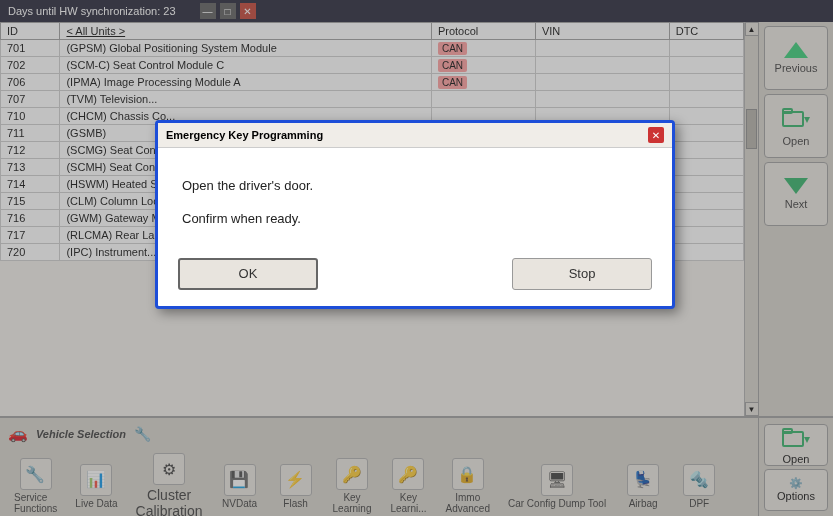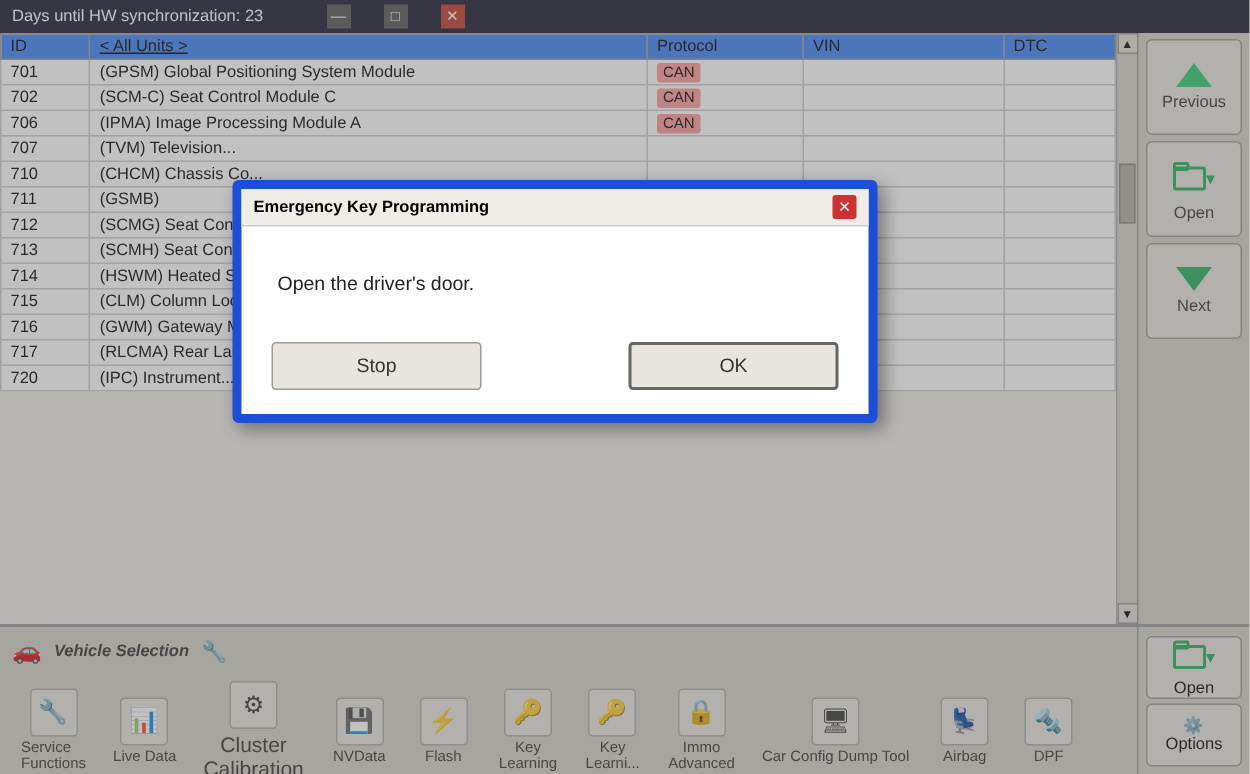--- a/index.html
+++ b/index.html
@@ -37,21 +37,21 @@
       display: flex;
       align-items: center;
       justify-content: center;
       font-size: 9px;
       font-weight: bold;
       color: white;
     }
     .title-bar-right {
       display: flex;
       align-items: center;
-      gap: 22px;
+      gap: 4px;
     }
     .title-btn {
       width: 16px;
       height: 16px;
       background: #555;
       border: none;
       color: white;
       font-size: 10px;
       cursor: pointer;
       display: flex;
@@ -82,21 +82,21 @@
       position: relative;
     }
 
     
     .units-table {
       width: 100%;
       border-collapse: collapse;
       font-size: 11px;
     }
     .units-table th {
-      background: #3b82f6;
+      background: #ffffff;
       border: 1px solid #999;
       padding: 2px 6px;
       text-align: left;
       font-weight: normal;
       white-space: nowrap;
     }
     .units-table td {
       border: 1px solid #ccc;
       padding: 2px 6px;
       white-space: nowrap;
@@ -295,23 +295,23 @@
       top: 0; left: 0; right: 0; bottom: 0;
       background: rgba(100, 100, 100, 0.4);
       display: flex;
       align-items: flex-start;
       justify-content: flex-start;
       padding-top: 120px;
       padding-left: 155px;
     }
     .modal {
       background: white;
-      border: 6px solid #1d4ed8;
+      border: 3px solid #1d4ed8;
       border-radius: 4px;
-      width: 430px;
+      width: 520px;
       box-shadow: 4px 4px 12px rgba(0,0,0,0.4);
     }
     .modal-title-bar {
       background: #f0ede8;
       border-bottom: 1px solid #ccc;
       padding: 4px 8px;
       display: flex;
       align-items: center;
       justify-content: space-between;
       font-size: 11px;
@@ -591,21 +591,22 @@
   </div>
 
   <div class="modal-overlay">
     <div class="modal">
       <div class="modal-title-bar">
         <span>Emergency Key Programming</span>
         <button class="modal-close">✕</button>
       </div>
       <div class="modal-body">
         <p class="modal-text">Open the driver's door.</p>
+        <p class="modal-text">Confirm when ready.</p>
       </div>
       <div class="modal-buttons">
+        <button class="modal-btn modal-btn-ok">OK</button>
         <button class="modal-btn">Stop</button>
-        <button class="modal-btn modal-btn-ok">OK</button>
       </div>
     </div>
   </div>
 
 </div>
 
 </body></html>

